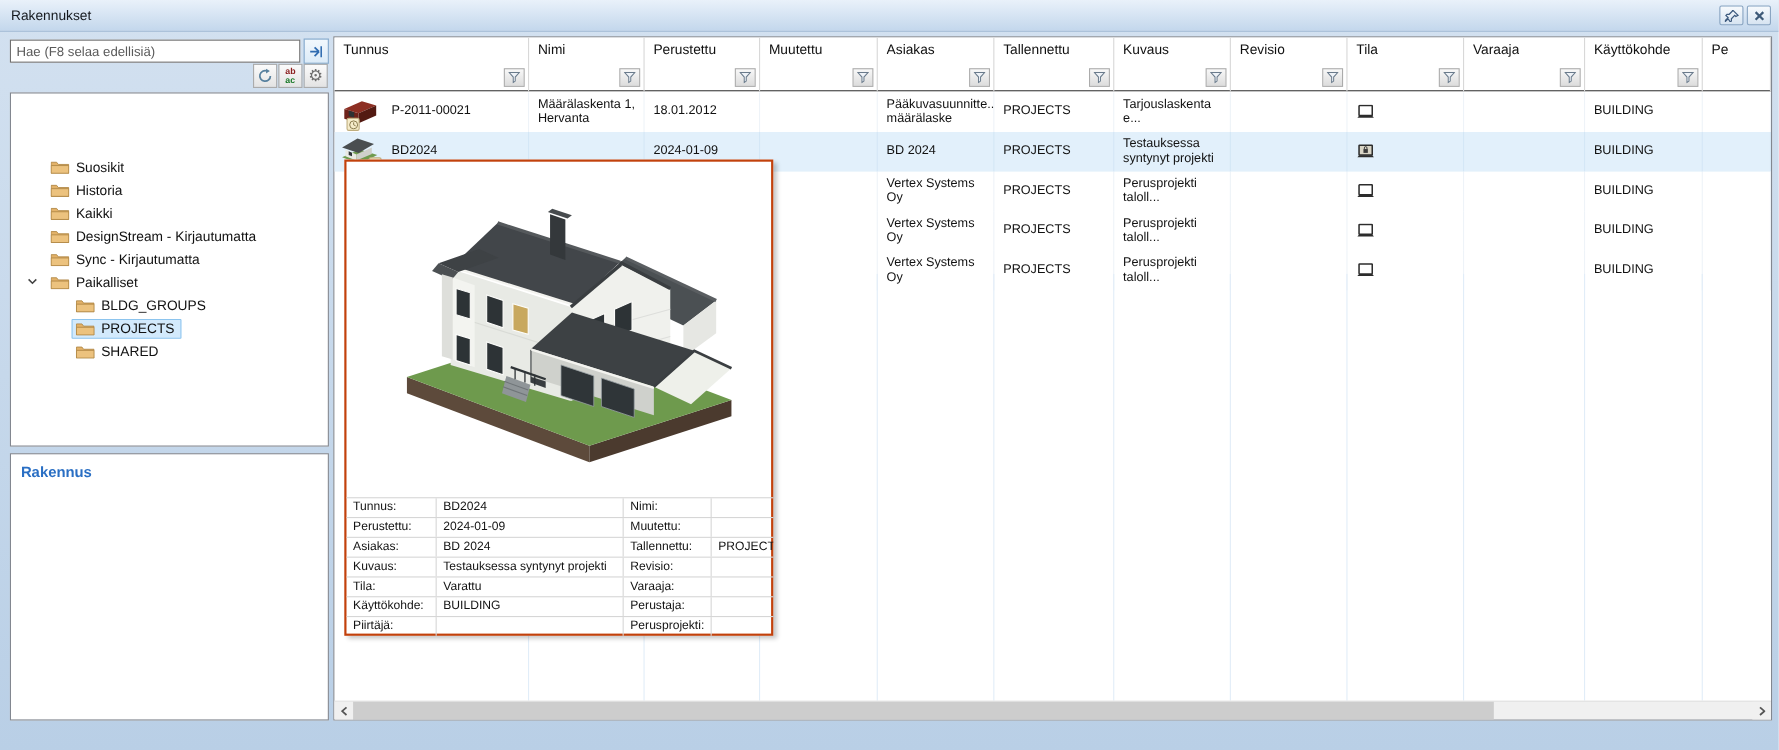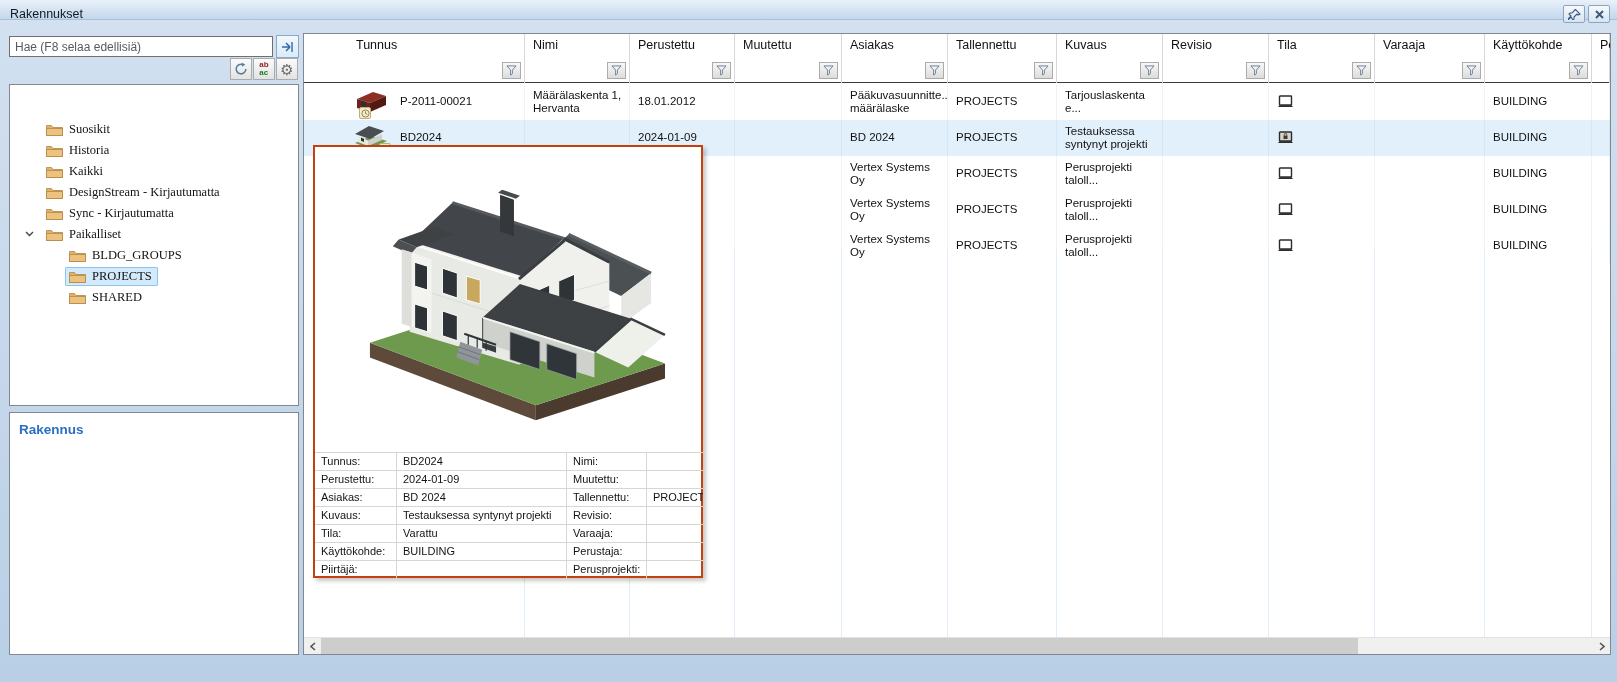--- a/index.html
+++ b/index.html
@@ -5,21 +5,21 @@
   * { margin:0; padding:0; box-sizing:border-box; }
   html,body { width:1617px; height:682px; }
   body {
     font-family:"Liberation Sans","DejaVu Sans",sans-serif;
     font-size:12px; color:#1a1a1a;
     background:linear-gradient(#d3e1f0,#b9cfe6);
     position:relative; overflow:hidden;
   }
   
   .titlebar {
-    position:absolute; left:0; top:0; width:1617px; height:20px;
+    position:absolute; left:0; top:0; width:1617px; height:29px;
     background:linear-gradient(#e9f1fa,#c3d7ec);
     border-bottom:1px solid #a8bfd8;
   }
   .titlebar .title { position:absolute; left:10px; top:7px; font-size:12.5px; color:#15191e; }
   .winbtn {
     position:absolute; top:5px; width:22px; height:18px;
     background:linear-gradient(#f7fafd,#d7e4f1);
     border:1px solid #8aa5c2; border-radius:2px;
     display:flex; align-items:center; justify-content:center; cursor:pointer;
   }
@@ -44,40 +44,40 @@
   }
   .mini-btn.b1 { left:230px; }
   .mini-btn.b2 { left:253px; }
   .mini-btn.b3 { left:276px; }
   .abac { font-size:8px; line-height:8px; font-weight:bold; text-align:left; }
   .abac .t { color:#8b1f1f; display:block; }
   .abac .b { color:#1c7a2a; display:block; }
   .gear-glyph { font-size:15px; color:#6d6d6d; line-height:1; }
   .tree-box {
     position:absolute; left:9px; top:84px; width:290px; height:322px;
-    background:#fff; border:1px solid #828790; overflow:hidden; padding-top:34px;font-family:Liberation Serif, serif;
+    background:#fff; border:1px solid #828790; overflow:hidden; padding-top:56px;
   }
   .tree-item { height:21px; display:flex; align-items:center; position:relative; cursor:pointer; white-space:nowrap; }
   .tree-item .chev { position:absolute; left:15px; top:7px; }
   .tree-item .sel { display:inline-flex; align-items:center; gap:6px; padding:1px 5px 1px 3px; border:1px solid transparent; }
   .tree-item.level0 { padding-left:32px; }
   .tree-item.level1 { padding-left:55px; }
   .tree-item.selected .sel { background:#d3eafc; border:1px solid #8cc4ee; border-radius:1px; }
   .tree-label { font-size:12.5px; color:#111; }
   .details-box {
     position:absolute; left:9px; top:412px; width:290px; height:243px;
     background:#fff; border:1px solid #828790;padding-left:20px;
   }
   .details-title { position:absolute; left:9px; top:9px; color:#2a6fc4; font-weight:bold; font-size:13.5px; }
   
   .table-panel {
     position:absolute; left:303px; top:33px; width:1308px; height:622px;
     background:#fff; border:1px solid #828790; overflow:hidden;
   }
-  .gridcols { display:grid; grid-template-columns:177px 105px 105px 107px 106px 109px 106px 106px 106px 110px 107px minmax(0,1fr);padding-left:44px; }
+  .gridcols { display:grid; grid-template-columns:177px 105px 105px 107px 106px 109px 106px 106px 106px 110px 107px minmax(0,1fr); }
   .thead { position:absolute; left:0; top:0; right:0; height:49px; border-bottom:1px solid #3c3c3c; background:#fff; }
   .th { position:relative; border-right:1px solid #d8d8d8; height:49px; cursor:pointer; }
   .th-label { position:absolute; left:8px; top:4px; font-size:12.5px; color:#101010; white-space:nowrap; overflow:hidden; }
   .funnel-btn {
     position:absolute; right:3px; bottom:4px; width:19px; height:17px;
     background:linear-gradient(#f8f8f8,#dcdcdc); border:1px solid #ababab;
     display:flex; align-items:center; justify-content:center; cursor:pointer;
   }
   .tbody { position:absolute; left:0; top:50px; right:0; }
   .trow { height:36px; cursor:default; }

